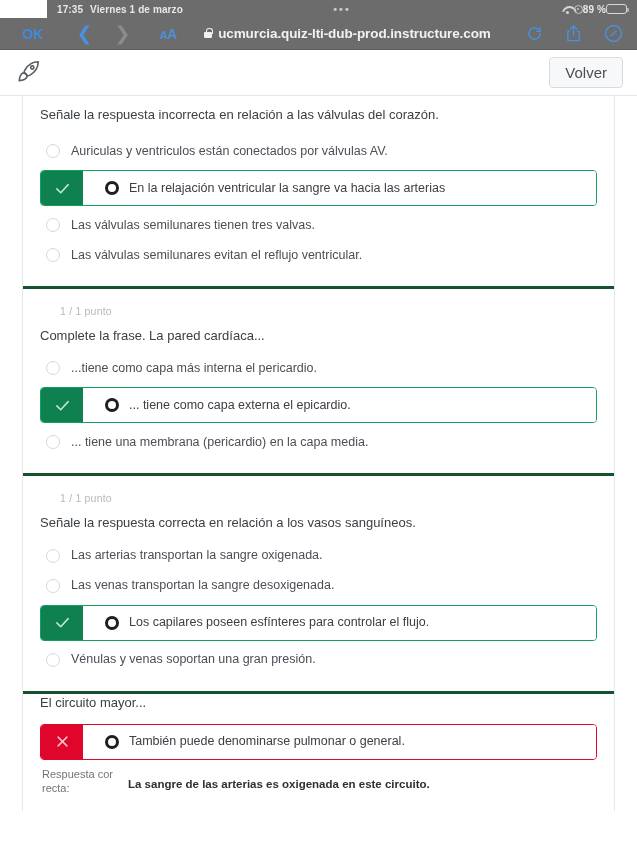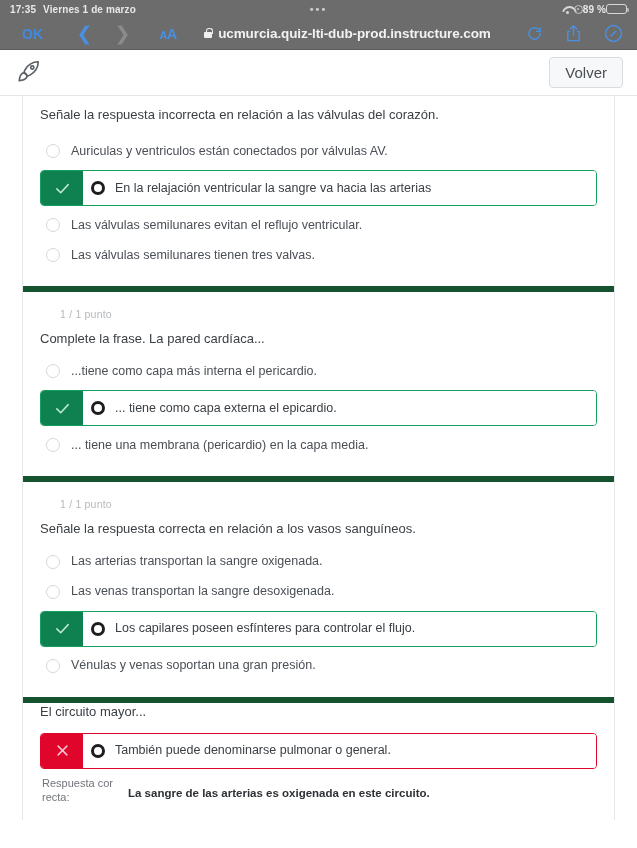--- a/index.html
+++ b/index.html
@@ -15,20 +15,21 @@
     height: 18px;
     background: #6c6c6c;
     display: flex;
     align-items: center;
     padding: 0 10px;
     color: #e8e8e8;
     font-size: 10px;
     font-weight: bold;
     letter-spacing: 0.1px;
     position: relative;
+    margin-left: 47px;
   }
   .status-left { display: flex; align-items: center; gap: 7px; }
   .status-center {
     position: absolute; left: 0; right: 0;
     text-align: center;
     color: #c9c9c9;
     font-size: 11px;
     letter-spacing: 2px;
     line-height: 8px;
   }
@@ -133,21 +134,21 @@
     overflow: hidden;
     background: #fff;
   }
   .quiz-card {
     margin: 0 22px;
     border-left: 1px solid #e6e8ea;
     border-right: 1px solid #e6e8ea;
   }
   .question {
     padding: 0 17px 16px 17px;
-    border-top: 6px solid #14532d;
+    border-top: 3px solid #14532d;
   }
   .question.first { border-top: none; padding-top: 10px; }
   .pts {
     font-size: 10.5px; color: #b5b9bd;
     padding: 16px 0 10px 20px;
     letter-spacing: 0.2px;
   }
   .qtext {
     font-size: 13px; color: #3b4045;
     padding: 0 0 8px 0; line-height: 1.4;
@@ -180,21 +181,21 @@
   .mark-block {
     width: 42px; flex: none;
     display: flex; align-items: center; justify-content: center;
   }
   .opt-marked.correct .mark-block { background: #0f8050; }
   .opt-marked.wrong   .mark-block { background: #e0062b; }
   .mark-block svg { display: block; }
   .opt-body {
     flex: 1; background: #fff;
     display: flex; align-items: center;
-    gap: 10px; padding: 6px 8px;
+    gap: 10px; padding: 6px 22px;
   }
   .radio-filled {
     width: 14px; height: 14px; border-radius: 50%;
     border: 3.6px solid #1c1e21; background: #fff;
     flex: none;
   }
   .opt-marked .opt-label { color: #3b4045; }
 
   
   .correct-note {
@@ -288,25 +289,25 @@
               <polyline points="4 12.5 9.5 18 20 6.5"></polyline>
             </svg>
         </span>
         <span class="opt-body">
           <span class="radio-filled"></span>
           <span class="opt-label">En la relajación ventricular la sangre va hacia las arterias</span>
         </span>
       </div>
       <div class="opt">
         <span class="radio-empty"></span>
+        <span class="opt-label">Las válvulas semilunares tienen tres valvas.</span>
+      </div>
+      <div class="opt">
+        <span class="radio-empty"></span>
         <span class="opt-label">Las válvulas semilunares evitan el reflujo ventricular.</span>
-      </div>
-      <div class="opt">
-        <span class="radio-empty"></span>
-        <span class="opt-label">Las válvulas semilunares tienen tres valvas.</span>
       </div>
     </div>
 
     <div class="question">
       <div class="pts">1 / 1 punto</div>
       <div class="qtext">Complete la frase. La pared cardíaca...</div>
       <div class="opt">
         <span class="radio-empty"></span>
         <span class="opt-label">...tiene como capa más interna el pericardio.</span>
       </div>

